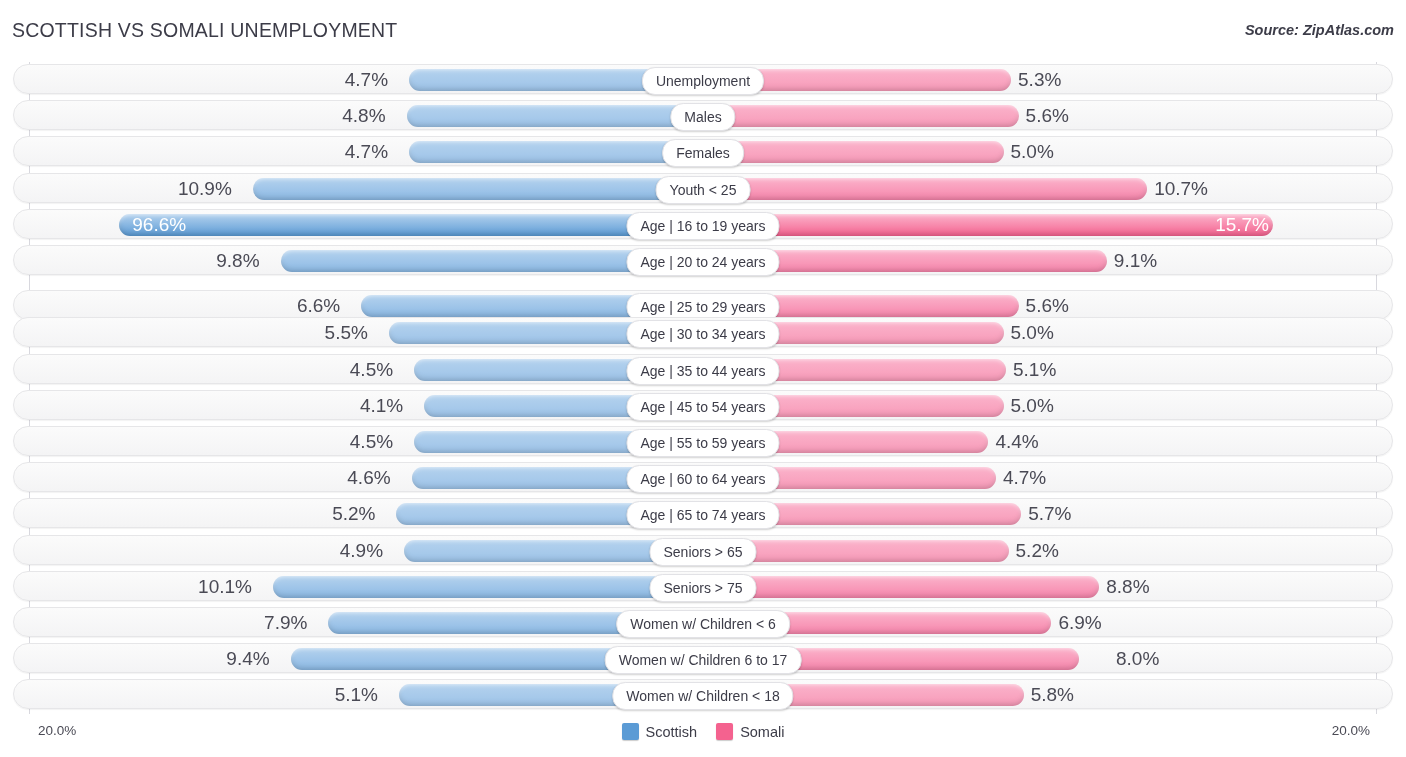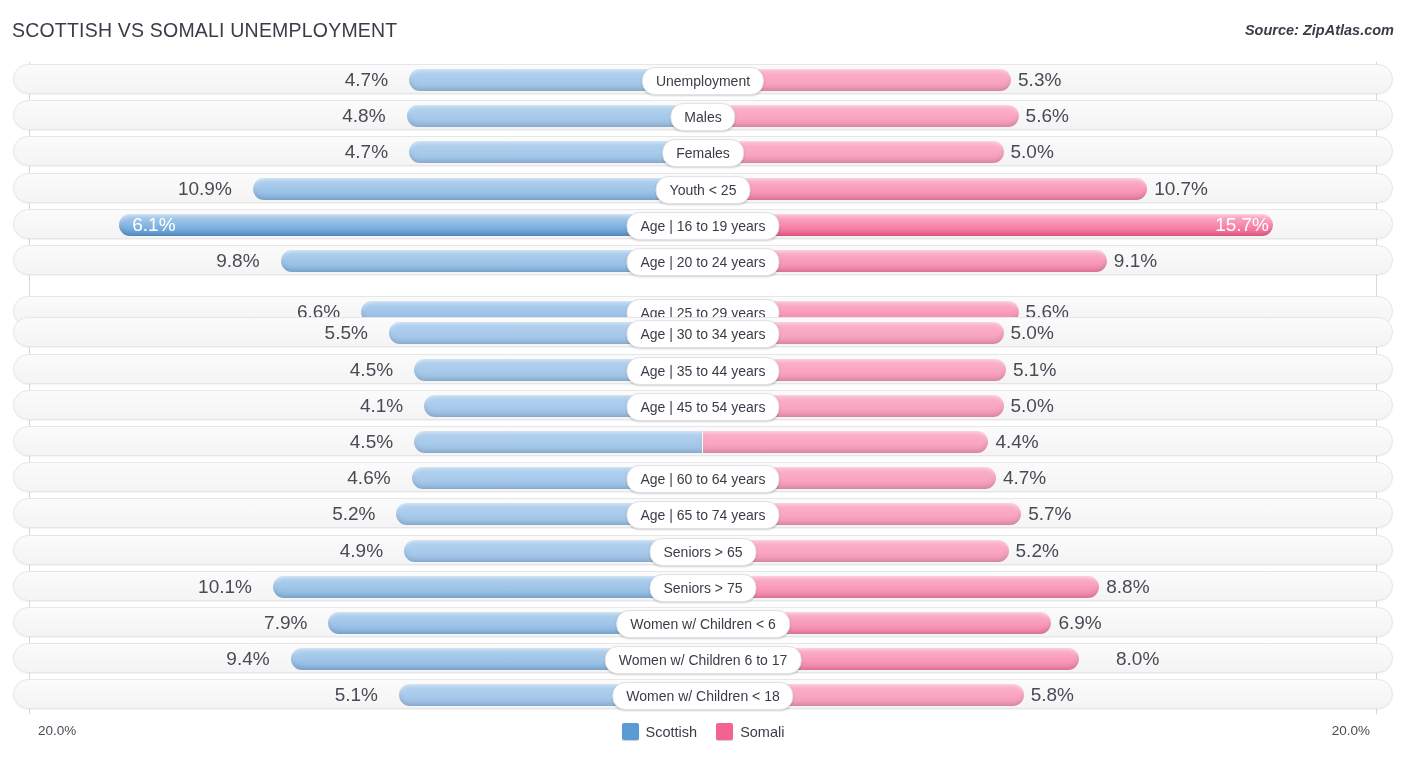--- a/index.html
+++ b/index.html
@@ -149,36 +149,36 @@
         <div class="val val-right" style="left: 1140.14px;">10.7%</div>
         <div class="cat">Youth &lt; 25</div>
       </div>
       <div class="row" style="top: 146.8px;">
         <div class="bar bar-left" style="width: 582.74px; right: 690px;">
           <i style="background: linear-gradient(rgb(180, 210, 238), rgb(91, 155, 213));"></i>
         </div>
         <div class="bar bar-right" style="width: 570.14px; left: 689px;">
           <i style="background: linear-gradient(rgb(251, 179, 203), rgb(244, 98, 143));"></i>
         </div>
-        <div class="val val-left inside" style="left: 118.26px; text-align: left;">6.1%</div>
+        <div class="val val-left inside" style="left: 118.26px; text-align: left;">96.6%</div>
         <div class="val val-right inside" style="left: 1201.14px;">15.7%</div>
         <div class="cat">Age | 16 to 19 years</div>
       </div>
       <div class="row" style="top: 183px;">
         <div class="bar bar-left" style="width: 421.46px; right: 690px;">
           <i style="background: linear-gradient(rgb(180, 210, 238), rgb(140, 185, 228));"></i>
         </div>
         <div class="bar bar-right" style="width: 403.82px; left: 689px;">
           <i style="background: linear-gradient(rgb(251, 179, 203), rgb(246, 133, 171));"></i>
         </div>
         <div class="val val-left" style="right: 1132.46px;">9.8%</div>
         <div class="val val-right" style="left: 1099.82px;">9.1%</div>
         <div class="cat">Age | 20 to 24 years</div>
       </div>
-      <div class="row" style="top: 234px;">
+      <div class="row" style="top: 228px;">
         <div class="bar bar-left" style="width: 340.82px; right: 690px;">
           <i style="background: linear-gradient(rgb(180, 210, 238), rgb(140, 185, 228));"></i>
         </div>
         <div class="bar bar-right" style="width: 315.62px; left: 689px;">
           <i style="background: linear-gradient(rgb(251, 179, 203), rgb(246, 133, 171));"></i>
         </div>
         <div class="val val-left" style="right: 1051.82px;">6.6%</div>
         <div class="val val-right" style="left: 1011.62px;">5.6%</div>
         <div class="cat">Age | 25 to 29 years</div>
       </div>
@@ -217,20 +217,21 @@
       </div>
       <div class="row" style="top: 364px;">
         <div class="bar bar-left" style="width: 287.9px; right: 690px;">
           <i style="background: linear-gradient(rgb(180, 210, 238), rgb(157, 195, 232));"></i>
         </div>
         <div class="bar bar-right" style="width: 285.38px; left: 689px;">
           <i style="background: linear-gradient(rgb(251, 179, 203), rgb(247, 154, 184));"></i>
         </div>
         <div class="val val-left" style="right: 998.9px;">4.5%</div>
         <div class="val val-right" style="left: 981.38px;">4.4%</div>
+        <div class="cat">Age | 55 to 59 years</div>
       </div>
       <div class="row" style="top: 400.2px;">
         <div class="bar bar-left" style="width: 290.42px; right: 690px;">
           <i style="background: linear-gradient(rgb(180, 210, 238), rgb(157, 195, 232));"></i>
         </div>
         <div class="bar bar-right" style="width: 292.94px; left: 689px;">
           <i style="background: linear-gradient(rgb(251, 179, 203), rgb(247, 154, 184));"></i>
         </div>
         <div class="val val-left" style="right: 1001.42px;">4.6%</div>
         <div class="val val-right" style="left: 988.94px;">4.7%</div>

